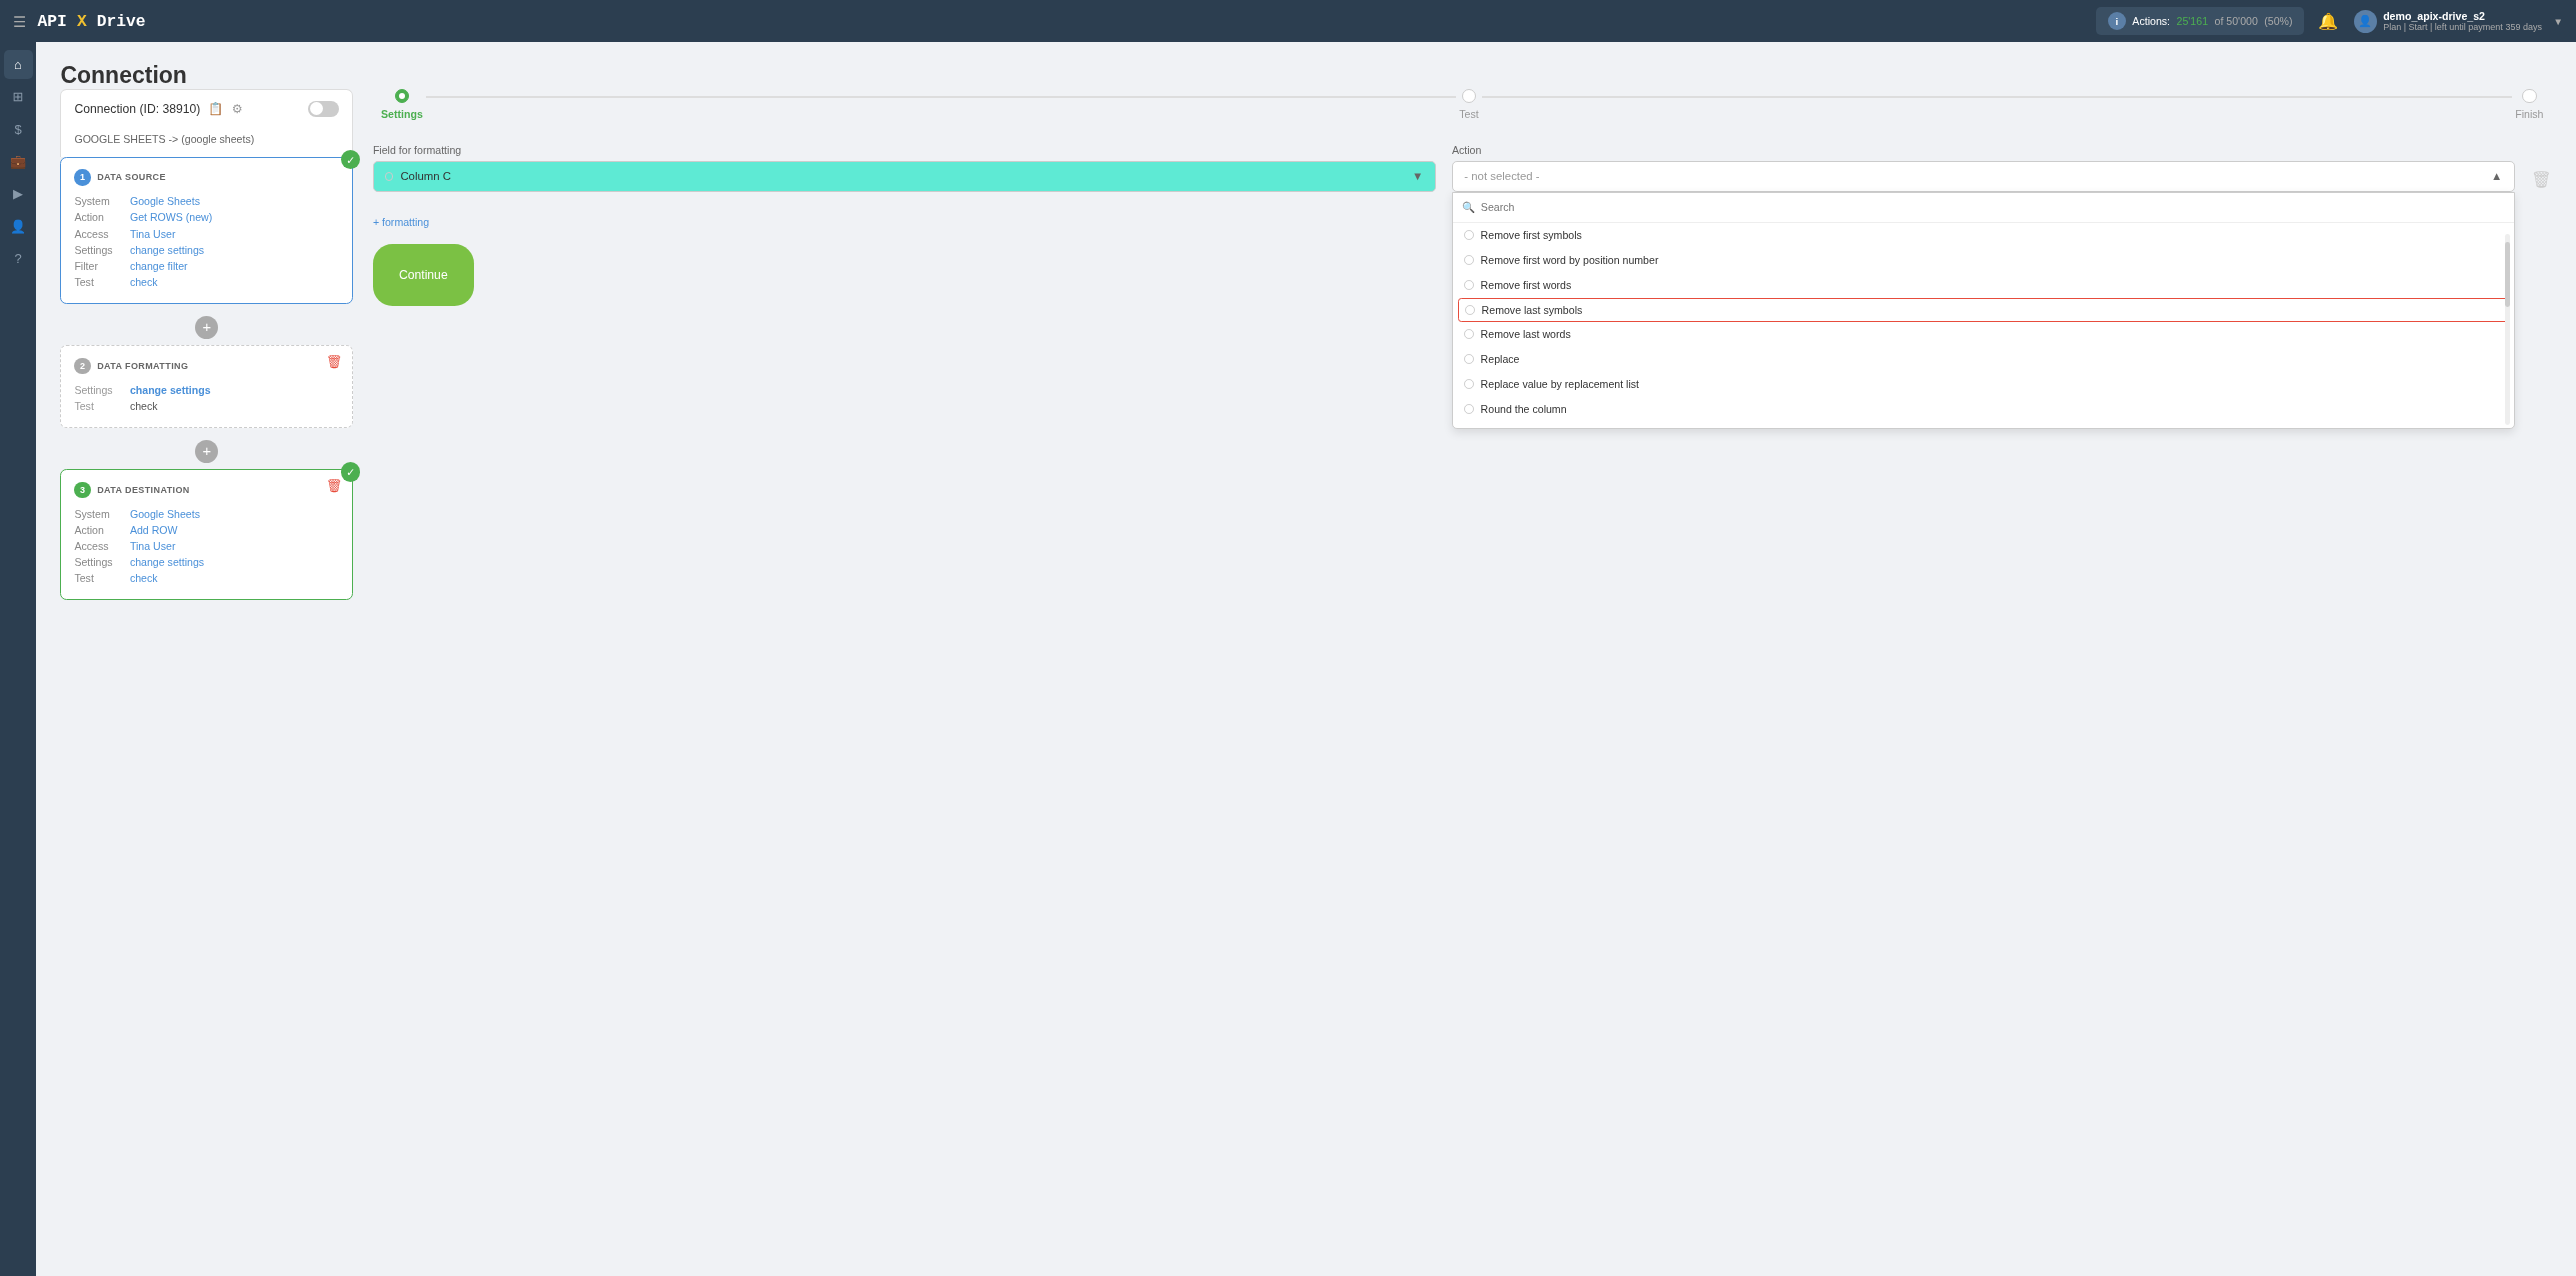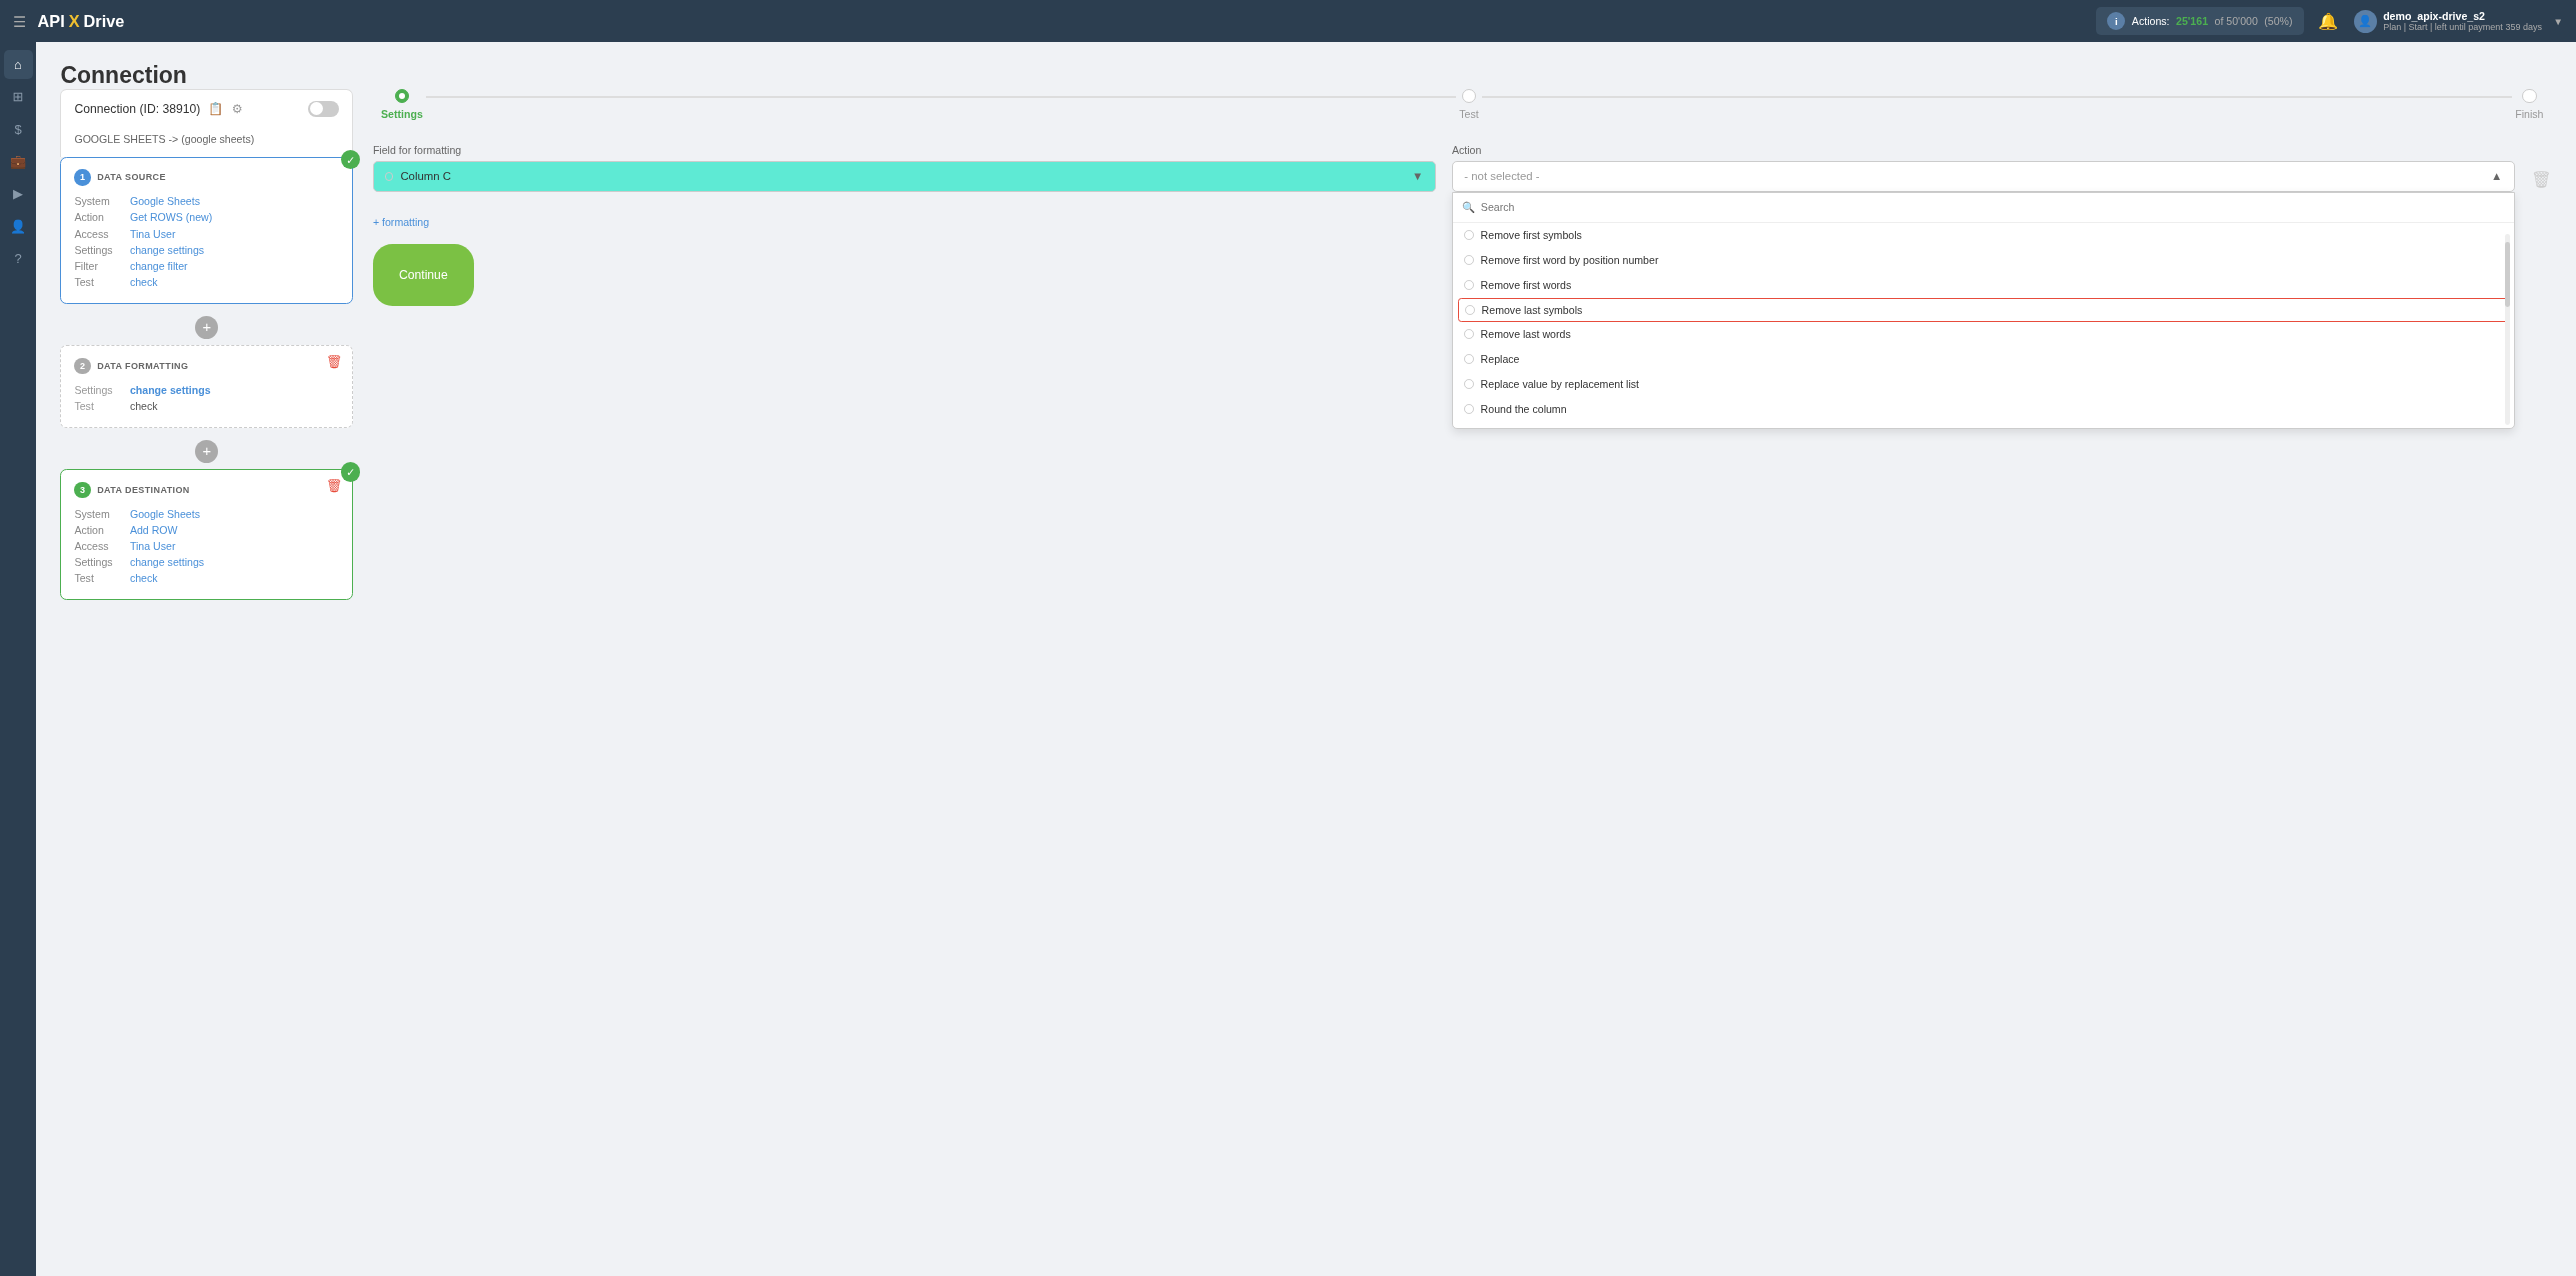--- a/index.html
+++ b/index.html
@@ -12,25 +12,26 @@
       display: flex;
       align-items: center;
       padding: 0 13px;
       position: fixed;
       top: 0; left: 0; right: 0;
       z-index: 100;
     }
     .topnav-logo {
       display: flex;
       align-items: flex-end;
-      gap: 4px;
+      gap: 10px;
       color: white;
       font-size: 16.3px;
       font-weight: bold;
       margin-right: auto;
+      font-family: Liberation Mono, monospace;
     }
     .logo-api { color: white; }
     .logo-x { color: #f0c030; }
     .logo-drive { color: white; }
     .hamburger { color: #aaa; margin-right: 11.4px; cursor: pointer; font-size: 14.7px; }
 
     .topnav-actions {
       display: flex;
       align-items: center;
       gap: 14.7px;
@@ -45,21 +46,21 @@
       color: white;
       font-size: 10.6px;
     }
     .actions-box .info-icon {
       background: #5b7fa6;
       border-radius: 50%;
       width: 18px; height: 18px;
       display: flex; align-items: center; justify-content: center;
       font-weight: bold; font-size: 9.8px; color: white;
     }
-    .actions-count { color: #4CAF50; font-weight: 700; }
+    .actions-count { color: #4CAF50; font-weight: 400; }
     .actions-total { color: #aaa; }
     .actions-pct { color: #aaa; }
 
     .bell-icon { color: #aaa; font-size: 16.3px; cursor: pointer; }
     .user-area { display: flex; align-items: center; gap: 6.5px; color: white; font-size: 10.6px; }
     .user-avatar { background: #5b7fa6; border-radius: 50%; width: 23px; height: 23px; display: flex; align-items: center; justify-content: center; color: white; font-size: 11.4px; }
     .user-details { display: flex; flex-direction: column; }
     .user-name { font-weight: 600; font-size: 10.6px; }
     .user-plan { color: #aaa; font-size: 9px; }
     .chevron-down { color: #aaa; font-size: 9.8px; margin-left: 4.9px; }

